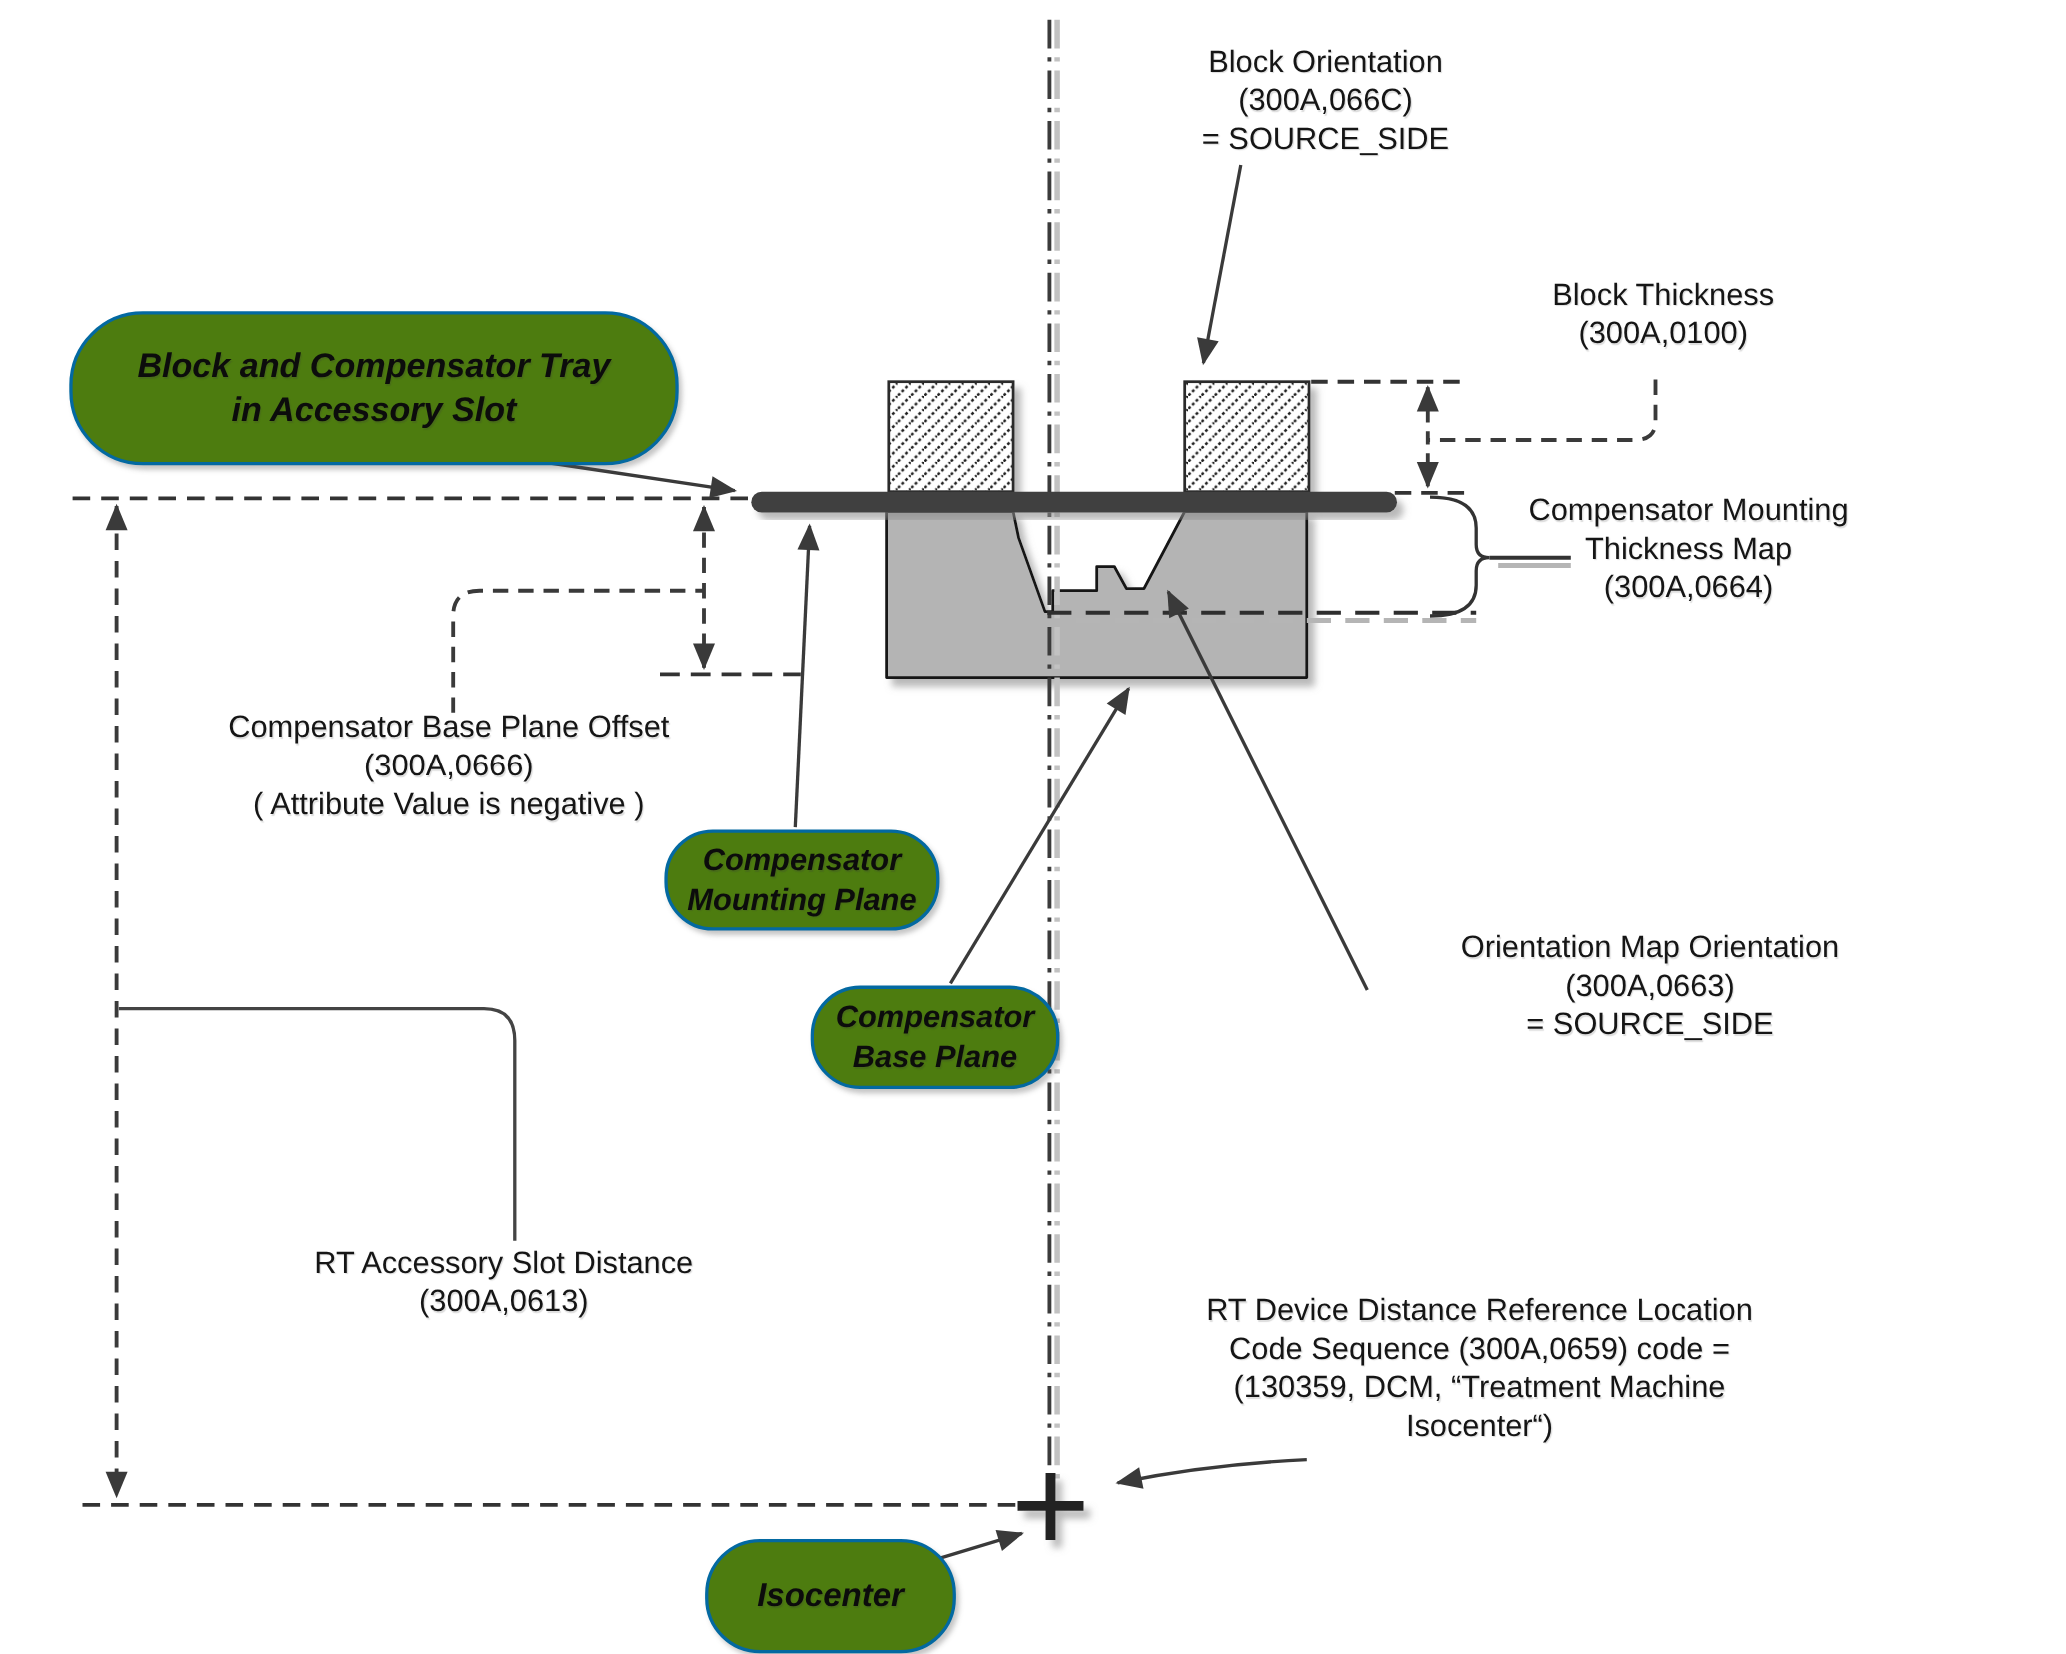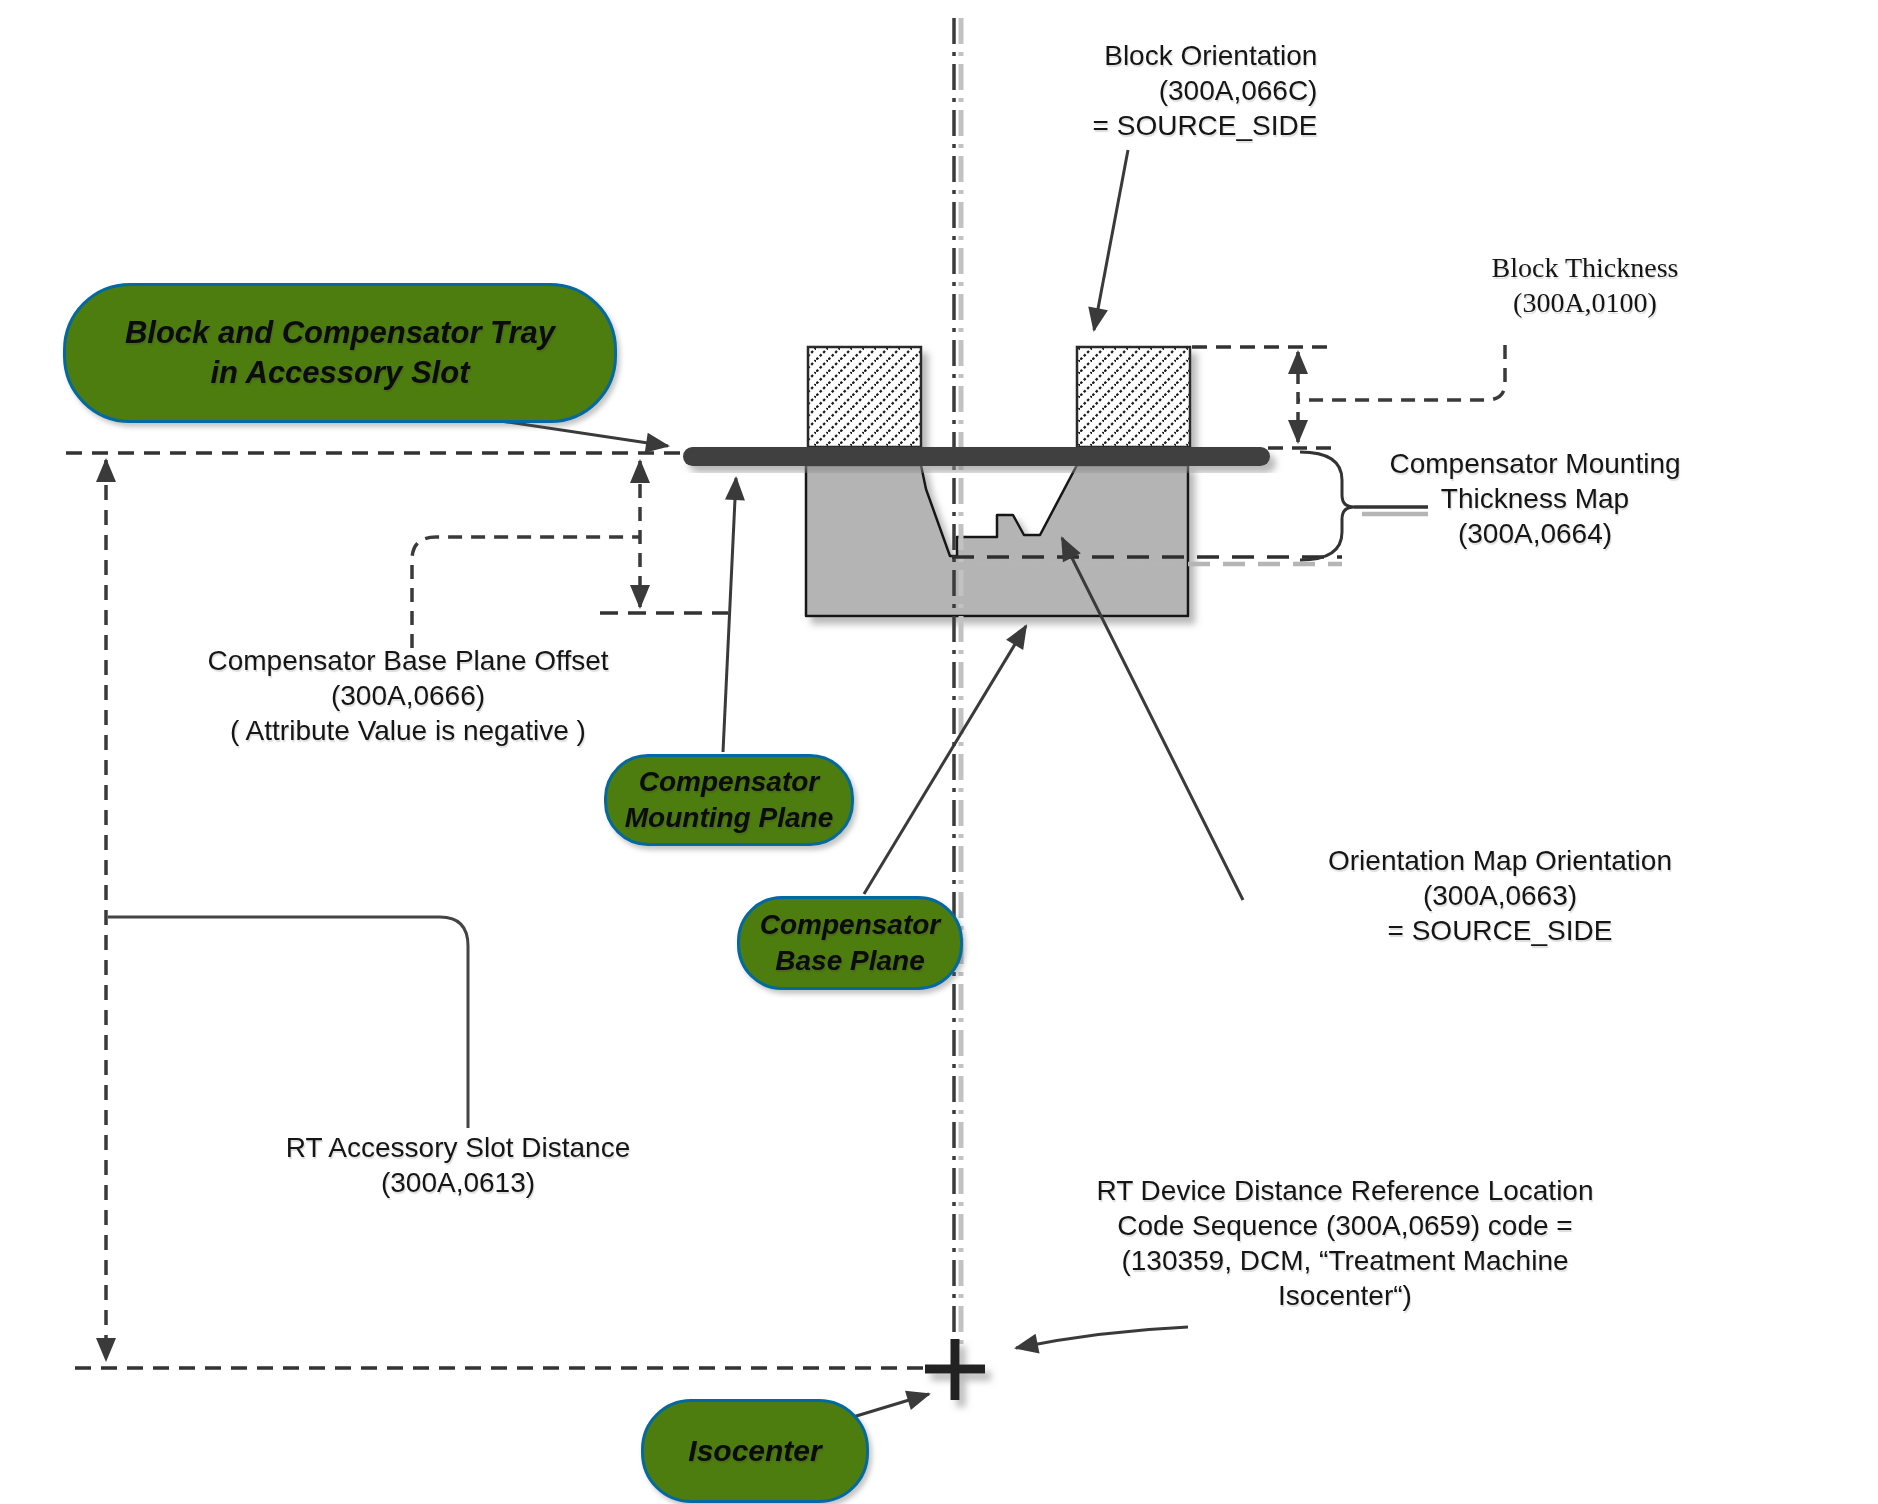--- a/index.html
+++ b/index.html
@@ -29,22 +29,22 @@
     color:#0c0c0c;
     white-space:pre-line;
     box-shadow:3px 4px 5px rgba(90,90,90,.35);
     text-shadow:1px 1.5px 1px rgba(60,60,60,.22);
   }
   #bubble-tray{left:63px;top:283px;width:548px;height:134px;border-radius:67px;font-size:31px;line-height:40px;}
   #bubble-mounting{left:604px;top:754px;width:244px;height:86px;border-radius:44px;font-size:28px;line-height:36px;}
   #bubble-baseplane{left:737px;top:896px;width:220px;height:88px;border-radius:45px;font-size:28px;line-height:36px;}
   #bubble-isocenter{left:641px;top:1399px;width:222px;height:98px;border-radius:50px;font-size:30px;line-height:36px;}
 
-  #lbl-block-orientation{left:1205px;top:38px;text-align:right;}
-  #lbl-block-thickness{left:1585px;top:250px;font-family:Liberation Serif, serif;}
+  #lbl-block-orientation{left:1205px;top:38px;}
+  #lbl-block-thickness{left:1512px;top:250px;}
   #lbl-proximal{left:1535px;top:446px;}
   #lbl-offset{left:408px;top:643px;}
   #lbl-map-orientation{left:1500px;top:843px;}
   #lbl-accessory{left:458px;top:1130px;}
   #lbl-device{left:1345px;top:1173px;}
 </style>
 </head>
 <body>
 
 <div id="stage">

